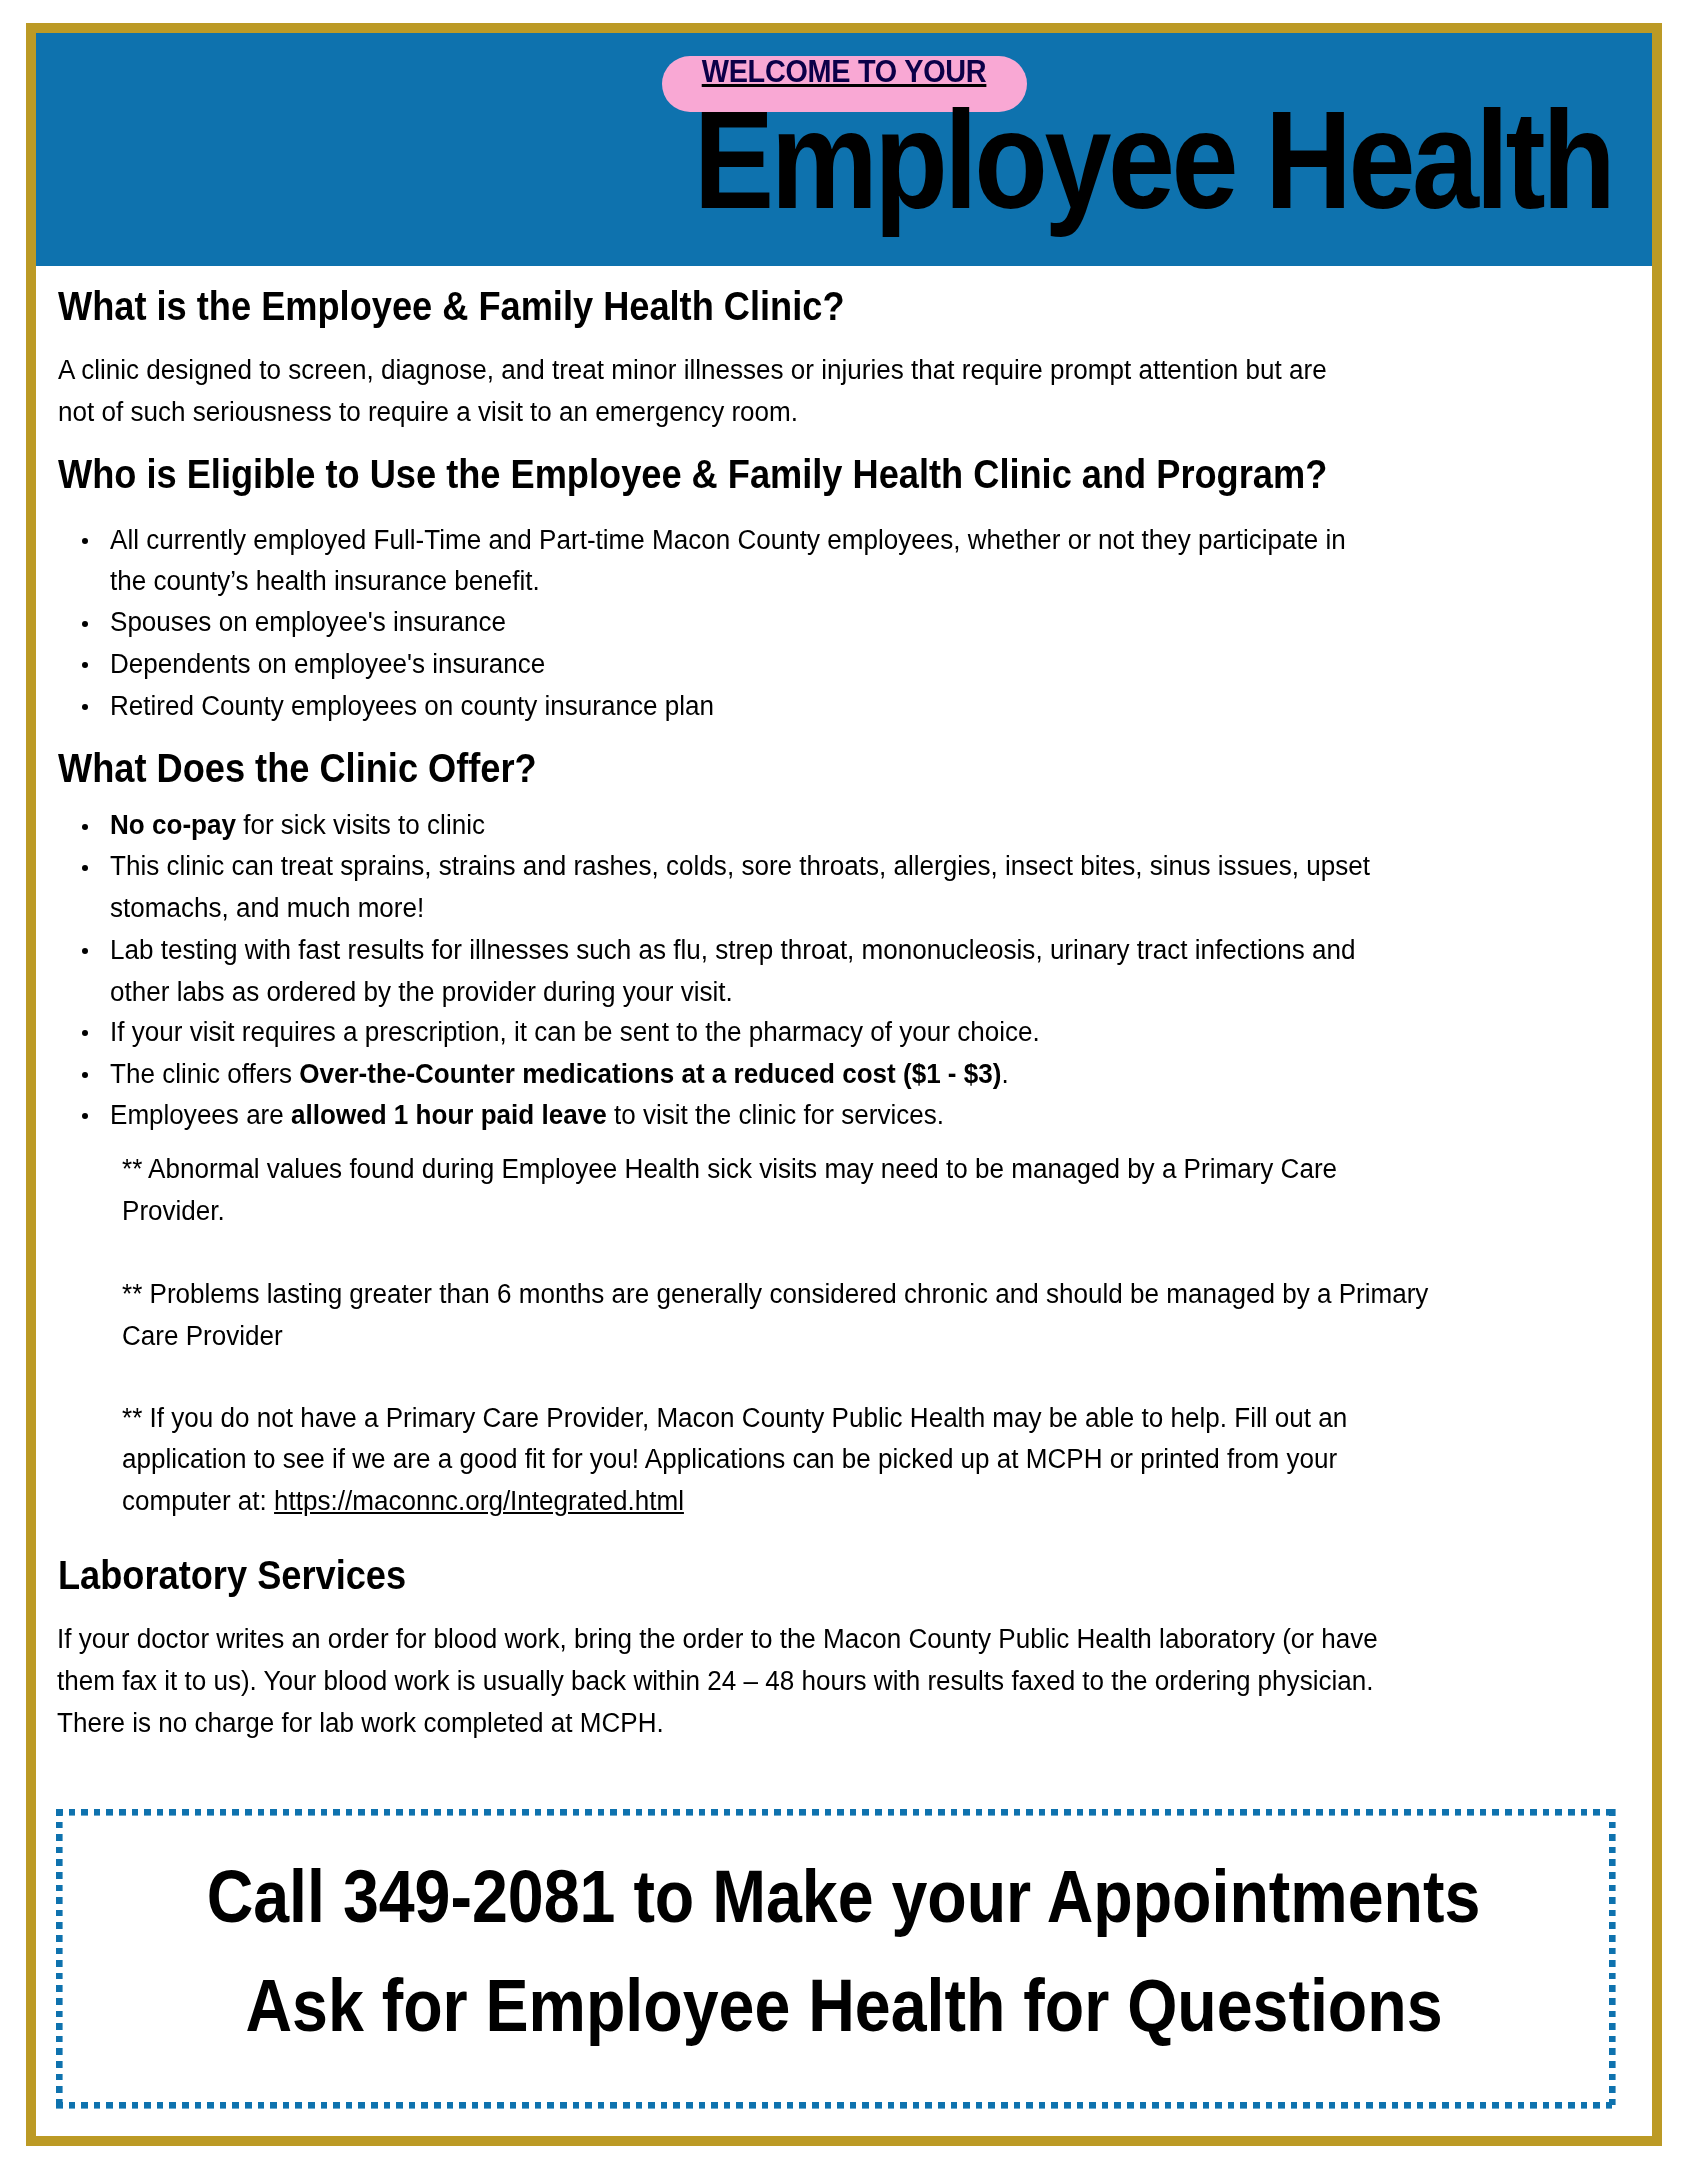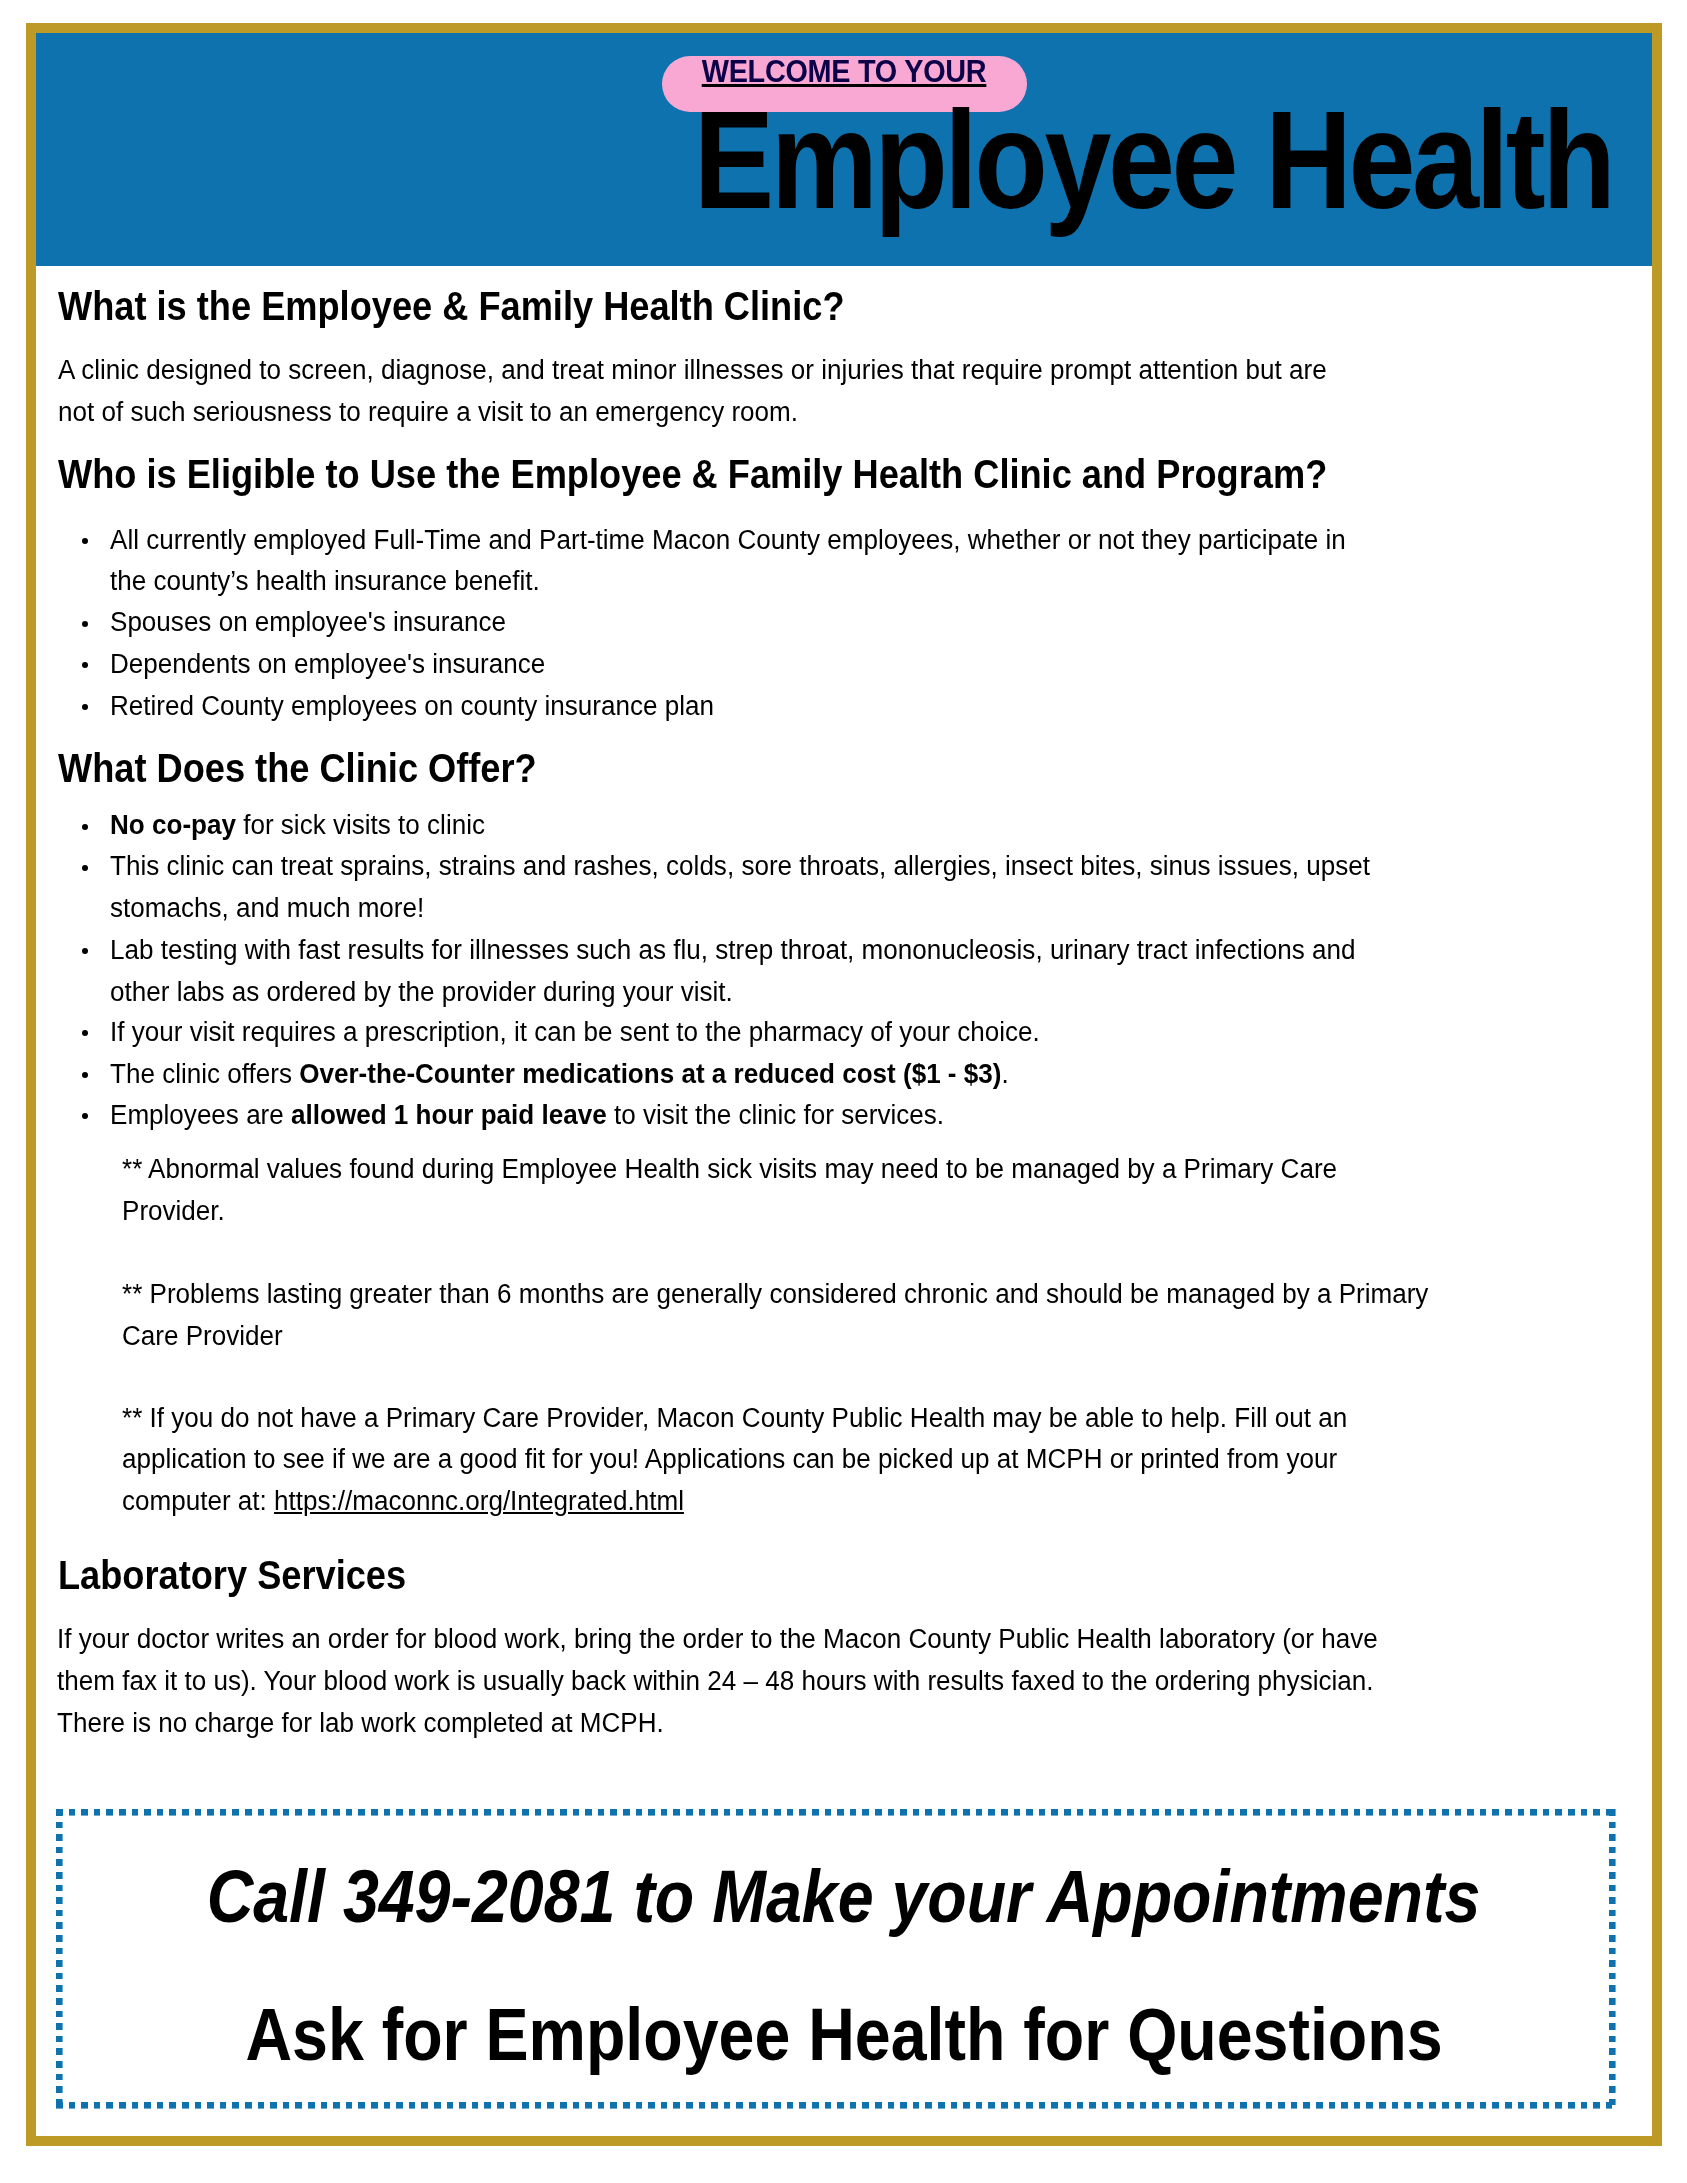--- a/index.html
+++ b/index.html
@@ -102,19 +102,19 @@
 <div class="abs ln" style="left:122px; top:1405px;">** If you do not have a Primary Care Provider, Macon County Public Health may be able to help. Fill out an</div>
 <div class="abs ln" style="left:122px; top:1446px;">application to see if we are a good fit for you!  Applications can be picked up at MCPH or printed from your</div>
 <div class="abs ln" style="left:122px; top:1488px;"><span>computer at: </span><a class="link">https://maconnc.org/Integrated.html</a></div>
 
 <div class="abs h" style="left:58px; top:1555px;">Laboratory Services</div>
 <div class="abs ln" style="left:57px; top:1626px;">If your doctor writes an order for blood work, bring the order to the Macon County Public Health laboratory (or have</div>
 <div class="abs ln" style="left:57px; top:1668px;">them fax it to us). Your blood work is usually back within 24 – 48 hours with results faxed to the ordering physician.</div>
 <div class="abs ln" style="left:57px; top:1710px;">There is no charge for lab work completed at MCPH.</div>
 
 <div class="callbox"></div>
-<div class="call" style="top:1859px;font-style:italic;">
+<div class="call" style="top:1859px;">
   <span>Call 349-2081 to Make your Appointments</span>
 </div>
-<div class="call" style="top:1968px;margin-top:29px;">
+<div class="call" style="top:1968px;">
   <span>Ask for Employee Health for Questions</span>
 </div>
 
 
 </body></html>

